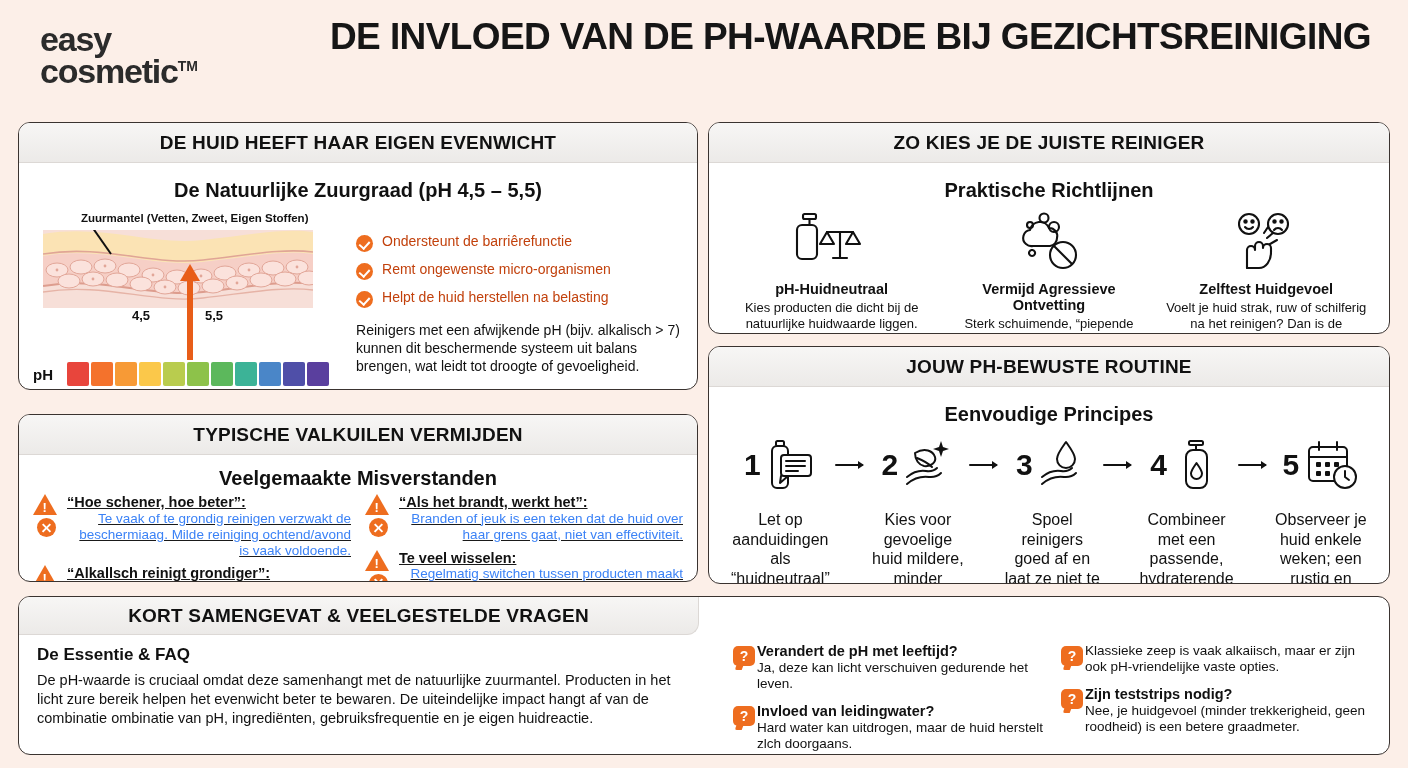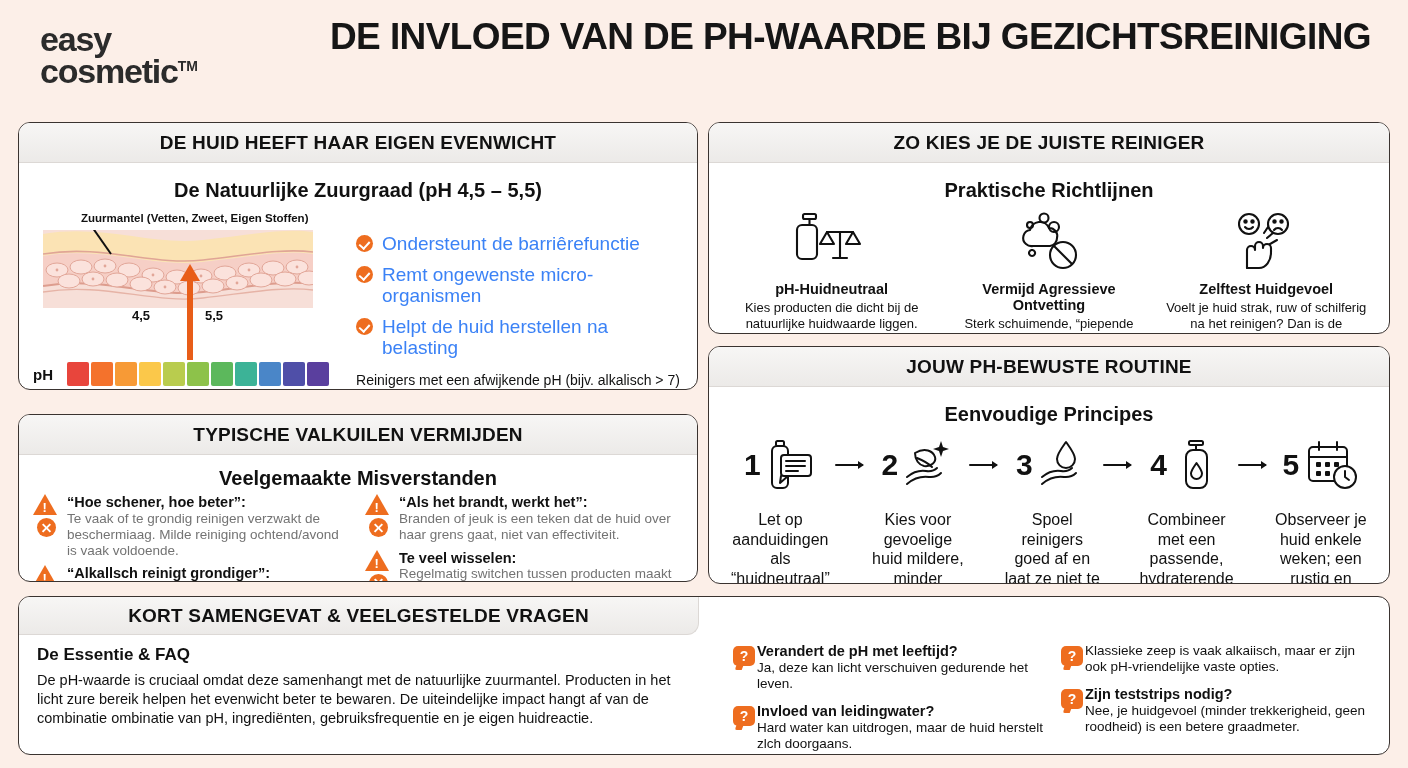--- a/index.html
+++ b/index.html
@@ -42,40 +42,40 @@
   .ph-row { display: flex; align-items: center; margin-top: 2px; }
   .ph-lbl { font-size: 15px; font-weight: 600; width: 34px; color: #111; }
   .ph-strip { display: flex; gap: 2px; }
   .ph-sw { width: 22px; height: 24px; border-radius: 2px; }
   .skin-right { width: 330px; padding-top: 22px; }
   .chk-item { display: flex; align-items: flex-start; gap: 9px; margin-bottom: 10px; }
   .chk { width: 17px; height: 17px; border-radius: 50%; background: #ee6d1f; flex: 0 0 17px;
          position: relative; margin-top: 1px; }
   .chk::after { content: ""; position: absolute; left: 4.5px; top: 4px; width: 5px; height: 8px;
          border: solid #fff; border-width: 0 2px 2px 0; transform: rotate(42deg); }
-  .chk-txt { font-size: 19px; color: #3b82f6; line-height: 1.1; }
+  .chk-txt { font-size: 14px; color: #c2410c; line-height: 1.1; }
   .para { font-size: 14px; line-height: 1.27; color: #111; margin-top: 14px; }
 
   
   #card-pitfalls { left: 18px; top: 414px; width: 680px; height: 168px; }
   .pit-grid { display: flex; gap: 14px; }
-  .pit-col { width: 50%; }
+  .pit-col { width: 50%; text-decoration: underline; }
   .pit-item { display: flex; gap: 8px; margin-bottom: 7px; }
   .pit-icons { width: 26px; flex: 0 0 26px; }
   .tri { width: 0; height: 0; border-left: 12px solid transparent; border-right: 12px solid transparent;
          border-bottom: 21px solid #ee6d1f; position: relative; }
   .tri::after { content: "!"; position: absolute; left: -2.5px; top: 6px; font-size: 13px;
          font-weight: 800; color: #fff; }
   .xc { width: 19px; height: 19px; border-radius: 50%; background: #ee6d1f; margin: 3px auto 0;
         position: relative; }
   .xc::before, .xc::after { content: ""; position: absolute; left: 4px; top: 8.5px; width: 11px;
         height: 2.2px; background: #fff; }
   .xc::before { transform: rotate(45deg); } .xc::after { transform: rotate(-45deg); }
   .pit-ttl { font-size: 14.5px; font-weight: 800; color: #111; line-height: 1.15; }
-  .pit-txt { font-size: 13.5px; color: #737373; line-height: 1.18; }
+  .pit-txt { font-size: 13.5px; color: #3b82f6; line-height: 1.18; text-align: right; }
 
   
   #card-faq { left: 18px; top: 596px; width: 1372px; height: 159px; }
   .faq-hd { width: 680px; height: 38px; background: linear-gradient(180deg,#f7f6f5 0%,#eceae8 100%);
             border-bottom: 1.4px solid #dcd8d5; border-right: 1.4px solid #dcd8d5;
             border-bottom-right-radius: 12px; display: flex; align-items: center; justify-content: center; }
   .faq-wrap { display: flex; }
   .faq-left { width: 680px; padding: 10px 18px 0; }
   .ess-ttl { font-size: 17px; font-weight: 800; color: #111; margin-bottom: 6px; }
   .ess-txt { font-size: 14.5px; line-height: 1.30; color: #111; }

